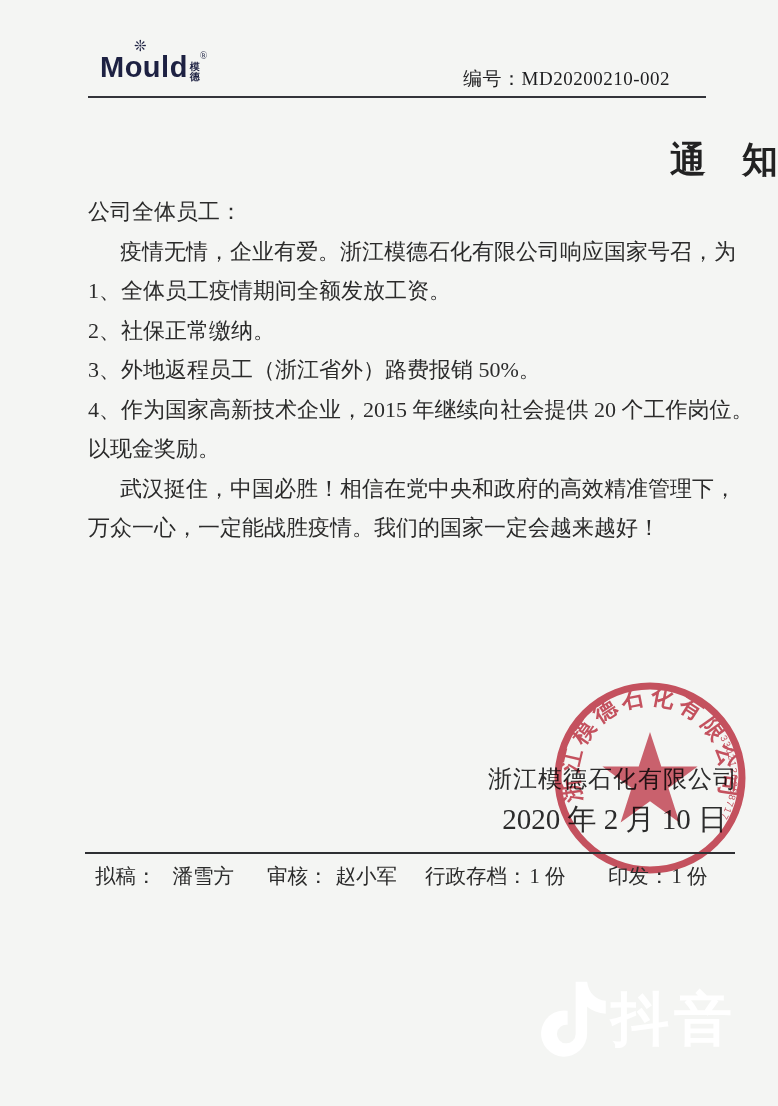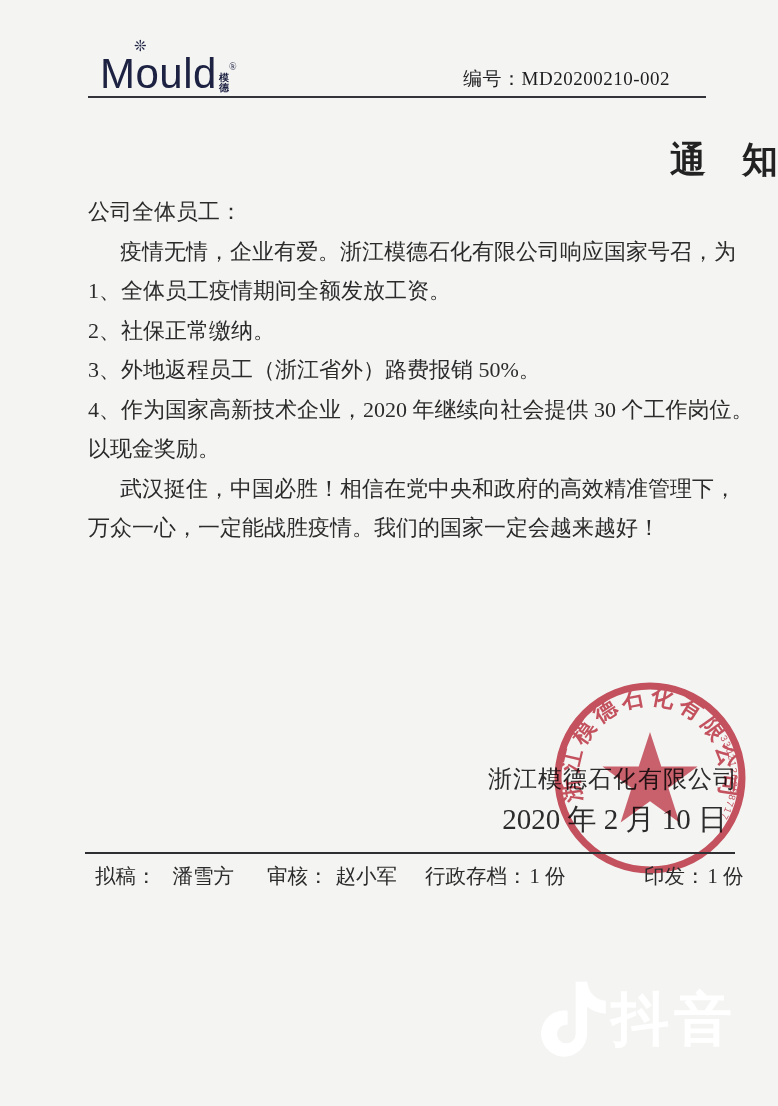--- a/index.html
+++ b/index.html
@@ -5,22 +5,22 @@
   html,body { margin:0; padding:0; background:#dddddd; }
   .page {
     position:relative; width:778px; height:1106px; overflow:hidden;
     background:#f4f5f3;
     font-family:"Liberation Serif","DejaVu Serif",serif;
     color:#2b2b2b;
   }
   
   .logo { position:absolute; left:100px; top:50px; white-space:nowrap; }
   .logo-deco { position:absolute; left:34px; top:-13px; font-size:15px; color:#1d2142; }
-  .logo-text { font-family:"Liberation Sans","DejaVu Sans",sans-serif; font-weight:normal;
-               font-size:42px; color:#1d2142; letter-spacing:0.5px; }
+  .logo-text { font-family:"Liberation Sans","DejaVu Sans",sans-serif; font-weight:bold;
+               font-size:29px; color:#1d2142; letter-spacing:0.5px; }
   .logo-cjk { display:inline-flex; flex-direction:column; font-size:10px; line-height:10px;
               color:#1d2142; vertical-align:7px; margin-left:2px;
               font-family:"Liberation Sans",sans-serif; font-weight:bold; }
   .logo-reg { font-size:10px; vertical-align:18px; color:#1d2142; }
   .doc-number { position:absolute; top:66px; right:108px; font-size:19px; color:#1c1c1e;
                 letter-spacing:0.5px; }
   .header-rule { position:absolute; top:96px; left:88px; width:618px; height:2px; background:#33343a; }
   
   .title { position:absolute; top:136px; left:0; width:100%; margin:0; text-align:right;
            font-size:36px; font-weight:bold; color:#222; }
@@ -35,21 +35,21 @@
   
   .seal { position:absolute; left:551px; top:679px; width:198px; height:198px;
           mix-blend-mode:multiply; opacity:0.88; }
   
   .footer-rule { position:absolute; left:85px; top:852px; width:650px; height:2px; background:#2e2f33; }
   .footer { position:absolute; left:0; top:862px; width:100%; height:34px; font-size:20.5px; }
   .fgroup { position:absolute; display:flex; white-space:nowrap; }
   .fg0 { left:85px;margin-left:10px; }  .fg0 .fval { margin-left:16px; }
   .fg1 { left:267px; } .fg1 .fval { margin-left:7px; }
   .fg2 { left:425px;align-items:center; } .fg2 .fval { margin-left:2px; }
-  .fg3 { left:644px; } .fg3 .fval { margin-left:2px; }
+  .fg3 { left:608px; } .fg3 .fval { margin-left:2px; }
   
   .watermark { position:absolute; left:523px; top:980px; display:flex; align-items:center;
                color:rgba(255,255,255,0.95); }
   .wm-icon svg { width:84px; height:78px; display:block; }
   .wm-text { font-family:"Liberation Sans","DejaVu Sans",sans-serif; font-weight:bold;
              font-size:58px; line-height:1; letter-spacing:5px; margin-left:4px;
              color:rgba(255,255,255,0.96); }
 </style>
 </head>
 <body>
@@ -70,21 +70,21 @@
   <div class="header-rule"></div>
 
   <h1 class="title">通　知</h1>
 
   <main class="body">
     <p class="line">公司全体员工：</p>
     <p class="line ind">疫情无情，企业有爱。浙江模德石化有限公司响应国家号召，为</p>
     <p class="line">1、全体员工疫情期间全额发放工资。</p>
     <p class="line">2、社保正常缴纳。</p>
     <p class="line">3、外地返程员工（浙江省外）路费报销 50%。</p>
-    <p class="line">4、作为国家高新技术企业，2020 年继续向社会提供 30 个工作岗位。</p>
+    <p class="line">4、作为国家高新技术企业，2015 年继续向社会提供 20 个工作岗位。</p>
     <p class="line">以现金奖励。</p>
     <p class="line ind">武汉挺住，中国必胜！相信在党中央和政府的高效精准管理下，</p>
     <p class="line">万众一心，一定能战胜疫情。我们的国家一定会越来越好！</p>
   </main>
 
   <div class="sig-company">浙江模德石化有限公司</div>
   <div class="sig-date">2020 年 2 月 10 日</div>
 
   <svg class="seal" viewBox="0 0 198 198">
     <defs>

